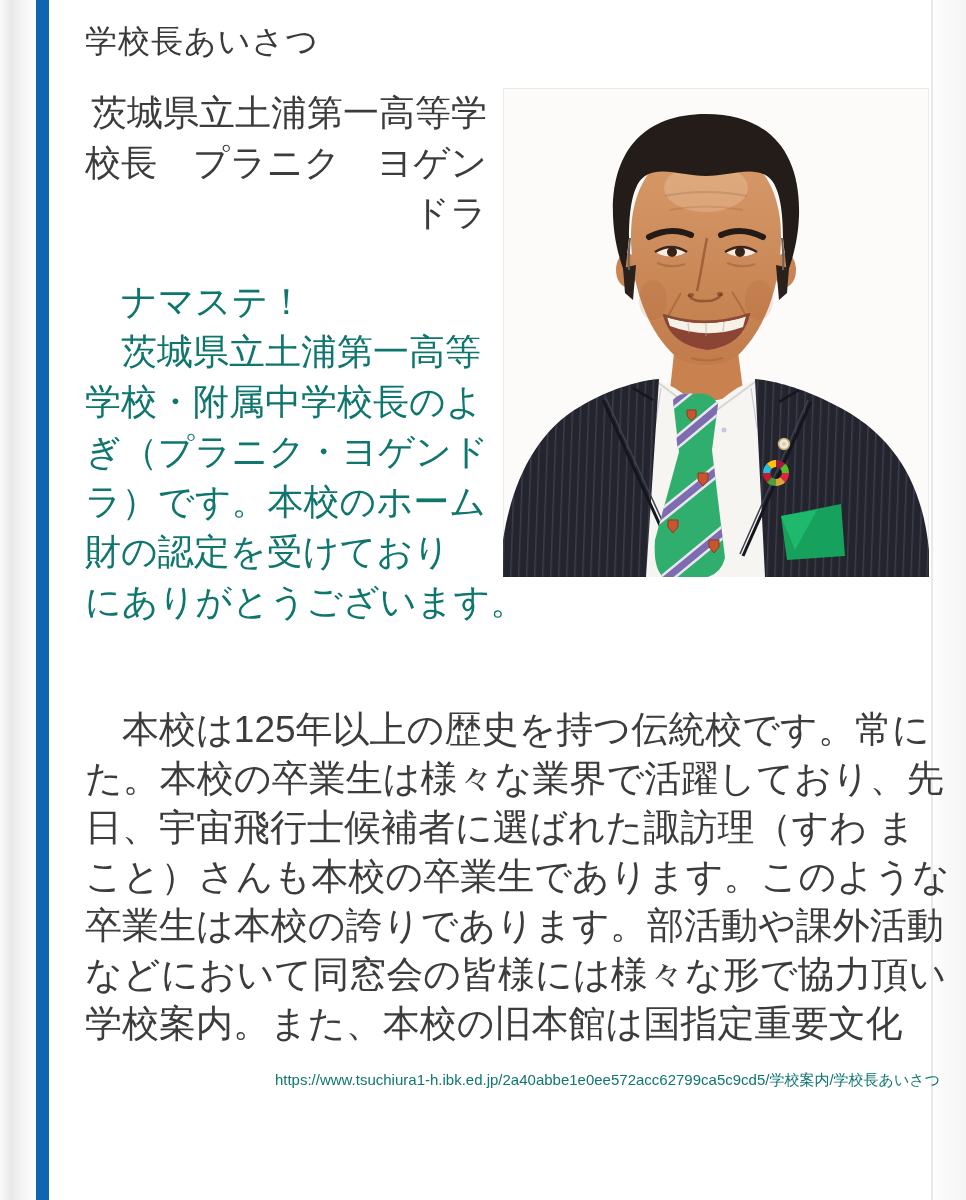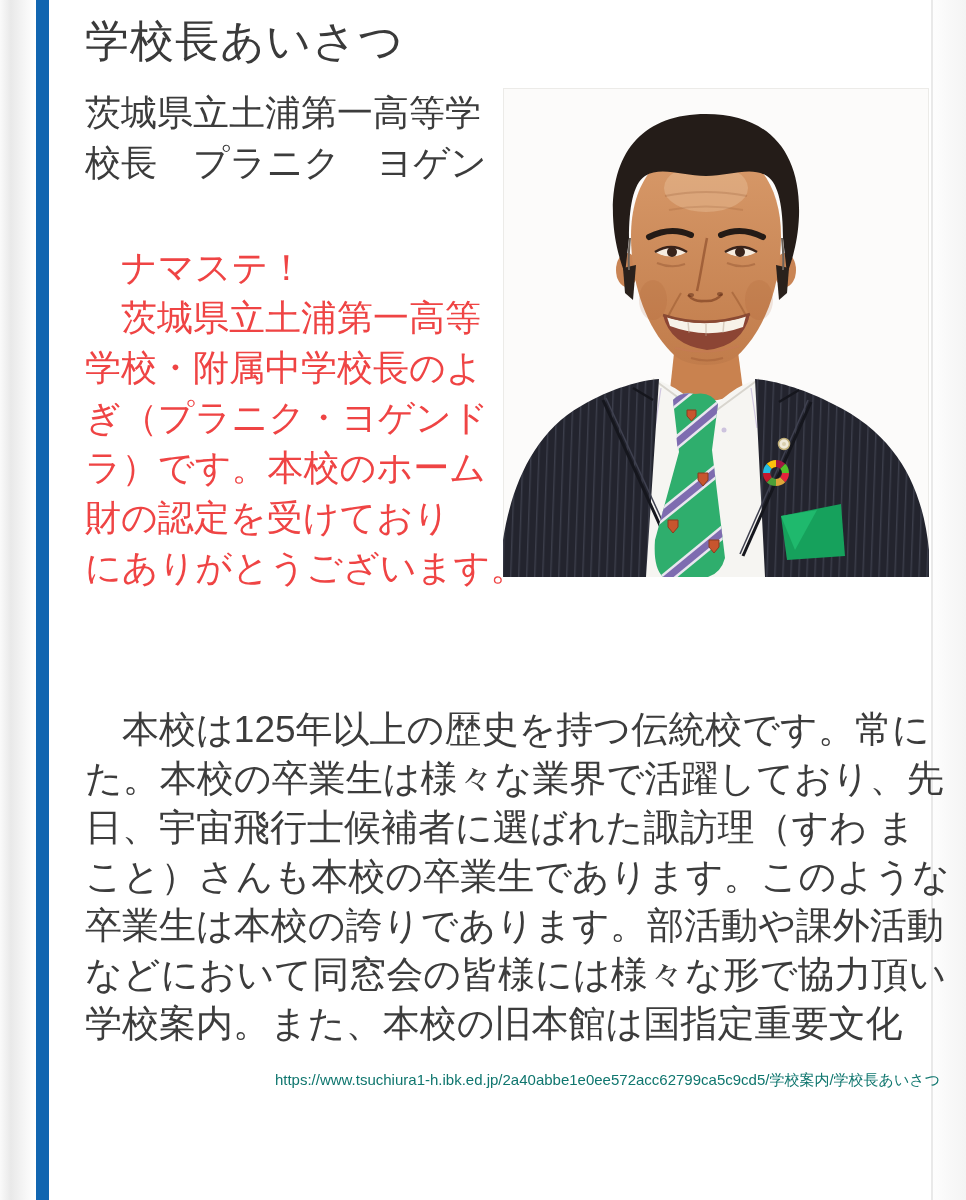--- a/index.html
+++ b/index.html
@@ -21,36 +21,36 @@
     background: #1065b0;
   }
   .right-shade {
     position: absolute; right: 0; top: 0; bottom: 0; width: 33px;
     border-left: 2px solid #e9e9e9;
     background: linear-gradient(90deg, #fdfdfd 0%, #f4f4f4 100%);
   }
   .content { position: absolute; left: 85px; top: 0; width: 845px; }
   .title {
     margin: 16px 0 0 0;
-    font-size: 44px; font-weight: 400; line-height: 50px;
+    font-size: 32px; font-weight: 400; line-height: 50px;
     color: #3a3a3a; letter-spacing: 1px;
   }
   .media-row { position: relative; margin-top: 22px; height: 580px; }
   .photo {
     position: absolute; top: 0; right: 1px;
     width: 426px; height: 489px; display: block;
   }
   .name-block {
     margin-top: 17px; width: 402px;
-    text-align: left;
+    text-align: right;
     font-size: 36px; line-height: 50px; color: #3c3c3c;
   }
   .greeting {
-    margin-top: 55px; width: 412px;
-    font-size: 36px; line-height: 50px; color: #ef4444;
+    margin-top: 39px; width: 412px;
+    font-size: 36px; line-height: 50px; color: #0f766e;
     white-space: nowrap;
   }
   .main-para {
     margin-top: 37px; width: 845px;
     font-size: 37px; line-height: 49px; color: #3c3c3c;
     white-space: nowrap;
   }
   .footer-url {
     margin-top: 23px; margin-right: -10px;
     text-align: right;
@@ -186,20 +186,21 @@
           <circle cx="273" cy="385" r="9.5" stroke="#26bde2" stroke-dasharray="7.46 52.23" transform="rotate(180 273 385)"></circle>
           <circle cx="273" cy="385" r="9.5" stroke="#fcc30b" stroke-dasharray="7.46 52.23" transform="rotate(225 273 385)"></circle>
           <circle cx="273" cy="385" r="9.5" stroke="#a21942" stroke-dasharray="7.46 52.23" transform="rotate(270 273 385)"></circle>
           <circle cx="273" cy="385" r="9.5" stroke="#56c02b" stroke-dasharray="7.46 52.23" transform="rotate(315 273 385)"></circle>
         </g>
       </svg>
 
       <div class="name-block">
           <span class="line">茨城県立土浦第一高等学</span>
           <span class="line">校長　プラニク　ヨゲン</span>
+          <span class="line">ドラ</span>
         </div>
 
       <div class="greeting">
           <span class="line">　ナマステ！</span>
           <span class="line">　茨城県立土浦第一高等</span>
           <span class="line">学校・附属中学校長のよ</span>
           <span class="line">ぎ（プラニク・ヨゲンド</span>
           <span class="line">ラ）です。本校のホーム</span>
           <span class="line">財の認定を受けており</span>
           <span class="line">にありがとうございます。</span>

